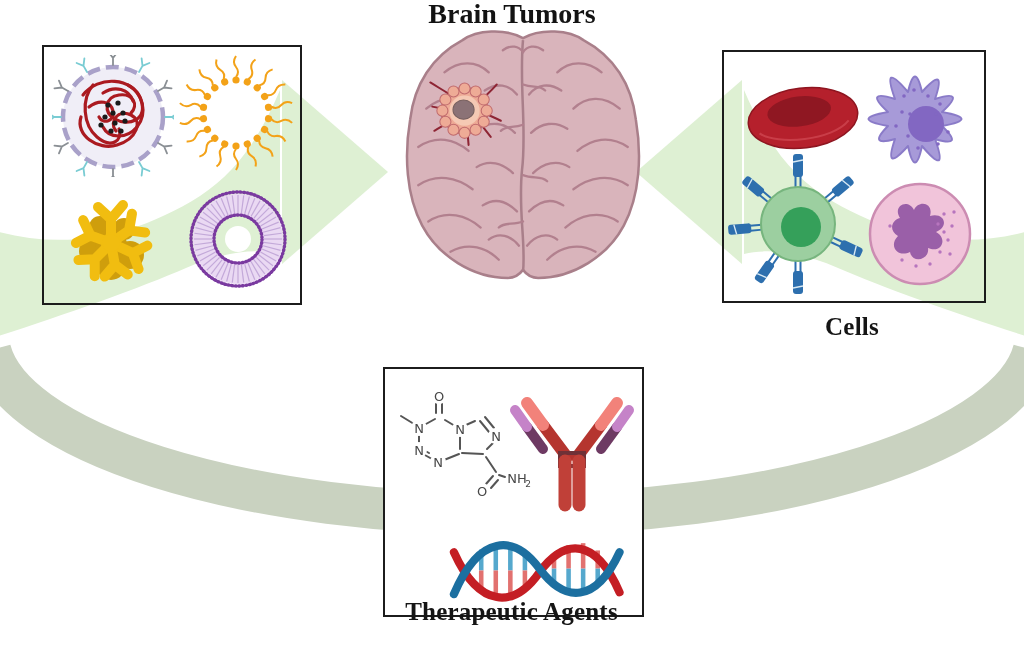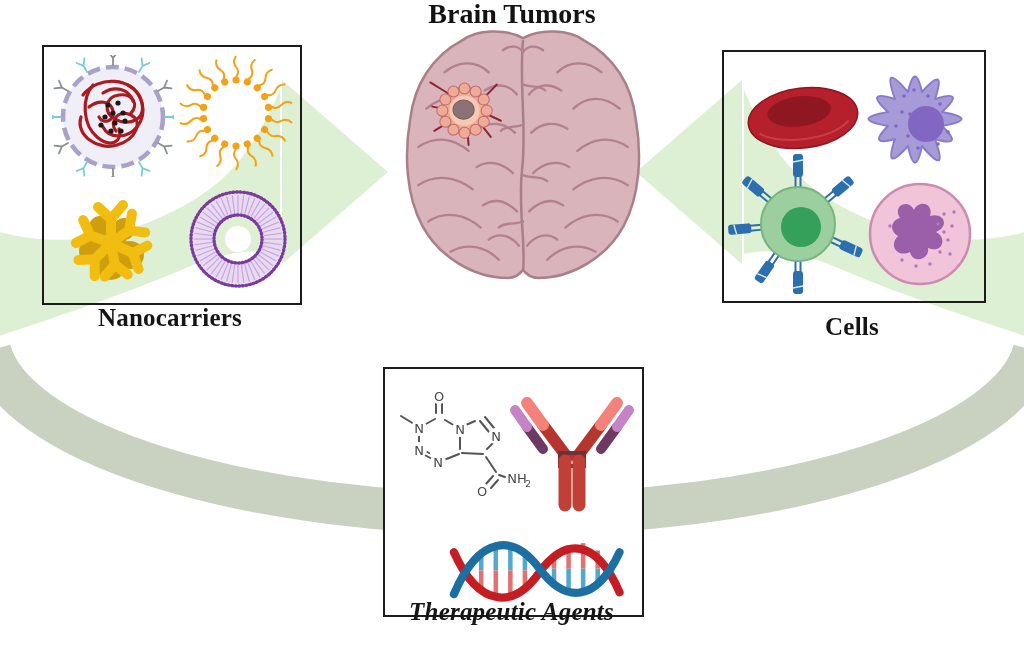--- a/index.html
+++ b/index.html
@@ -420,21 +420,20 @@
           </g>
         <g transform="rotate(352.5 56 56)">
             <line x1="56" y1="12" x2="56" y2="30"></line>
           </g>
       </g>
       <circle cx="56" cy="56" r="47" fill="none" stroke="#7a3aa0" stroke-width="3.4" stroke-dasharray="0.9 2.7" stroke-linecap="round"></circle>
       <circle cx="56" cy="56" r="24" fill="none" stroke="#7a3aa0" stroke-width="3.4" stroke-dasharray="0.9 2.7" stroke-linecap="round"></circle>
       <circle cx="56" cy="56" r="13" fill="#ffffff" stroke="none"></circle>
     </svg>
   </div>
-  <div class="nodelabel" style="left:42px;top:304px;width:256px;">Nanocarriers</div>
 
   <div class="panel" style="left:722px;top:50px;width:260px;height:249px;">
 
     <svg class="icon" style="left:16px;top:18px;" width="130" height="96" viewBox="0 0 130 96">
       <g transform="rotate(-7 63 48)">
         <ellipse cx="63" cy="48" rx="55" ry="30" fill="#b5202c" stroke="#8e1520" stroke-width="1.5"></ellipse>
         <ellipse cx="60" cy="41" rx="32" ry="15" fill="#8f1722"></ellipse>
         <path d="M 18 58 C 34 72, 90 74, 108 56" fill="none" stroke="#d14a54" stroke-width="2" opacity="0.7"></path>
       </g>
     </svg>
@@ -608,15 +607,15 @@
           <line x1="138" y1="52" x2="138" y2="78" stroke="#55a8cd"></line>
         <line x1="154" y1="24" x2="154" y2="52" stroke="#e2716f"></line>
           <line x1="154" y1="52" x2="154" y2="81" stroke="#55a8cd"></line>
         <line x1="170" y1="32" x2="170" y2="52" stroke="#e2716f"></line>
           <line x1="170" y1="52" x2="170" y2="72" stroke="#55a8cd"></line>
       </g>
       <path d="M 12 34 C 40 96, 78 96, 106 56 C 134 18, 168 18, 194 78" fill="none" stroke="#c41e24" stroke-width="9" stroke-linecap="round"></path>
       <path d="M 12 80 C 40 14, 78 14, 106 52 C 134 90, 168 90, 194 34" fill="none" stroke="#1c6fa0" stroke-width="9" stroke-linecap="round"></path>
     </svg>
   </div>
-  <div class="nodelabel" style="left:383px;top:598px;width:257px;font-style:italic;">Therapeutic Agents</div>
+  <div class="nodelabel" style="left:383px;top:598px;width:257px;">Therapeutic Agents</div>
 
 </div>
 
 </body></html>

